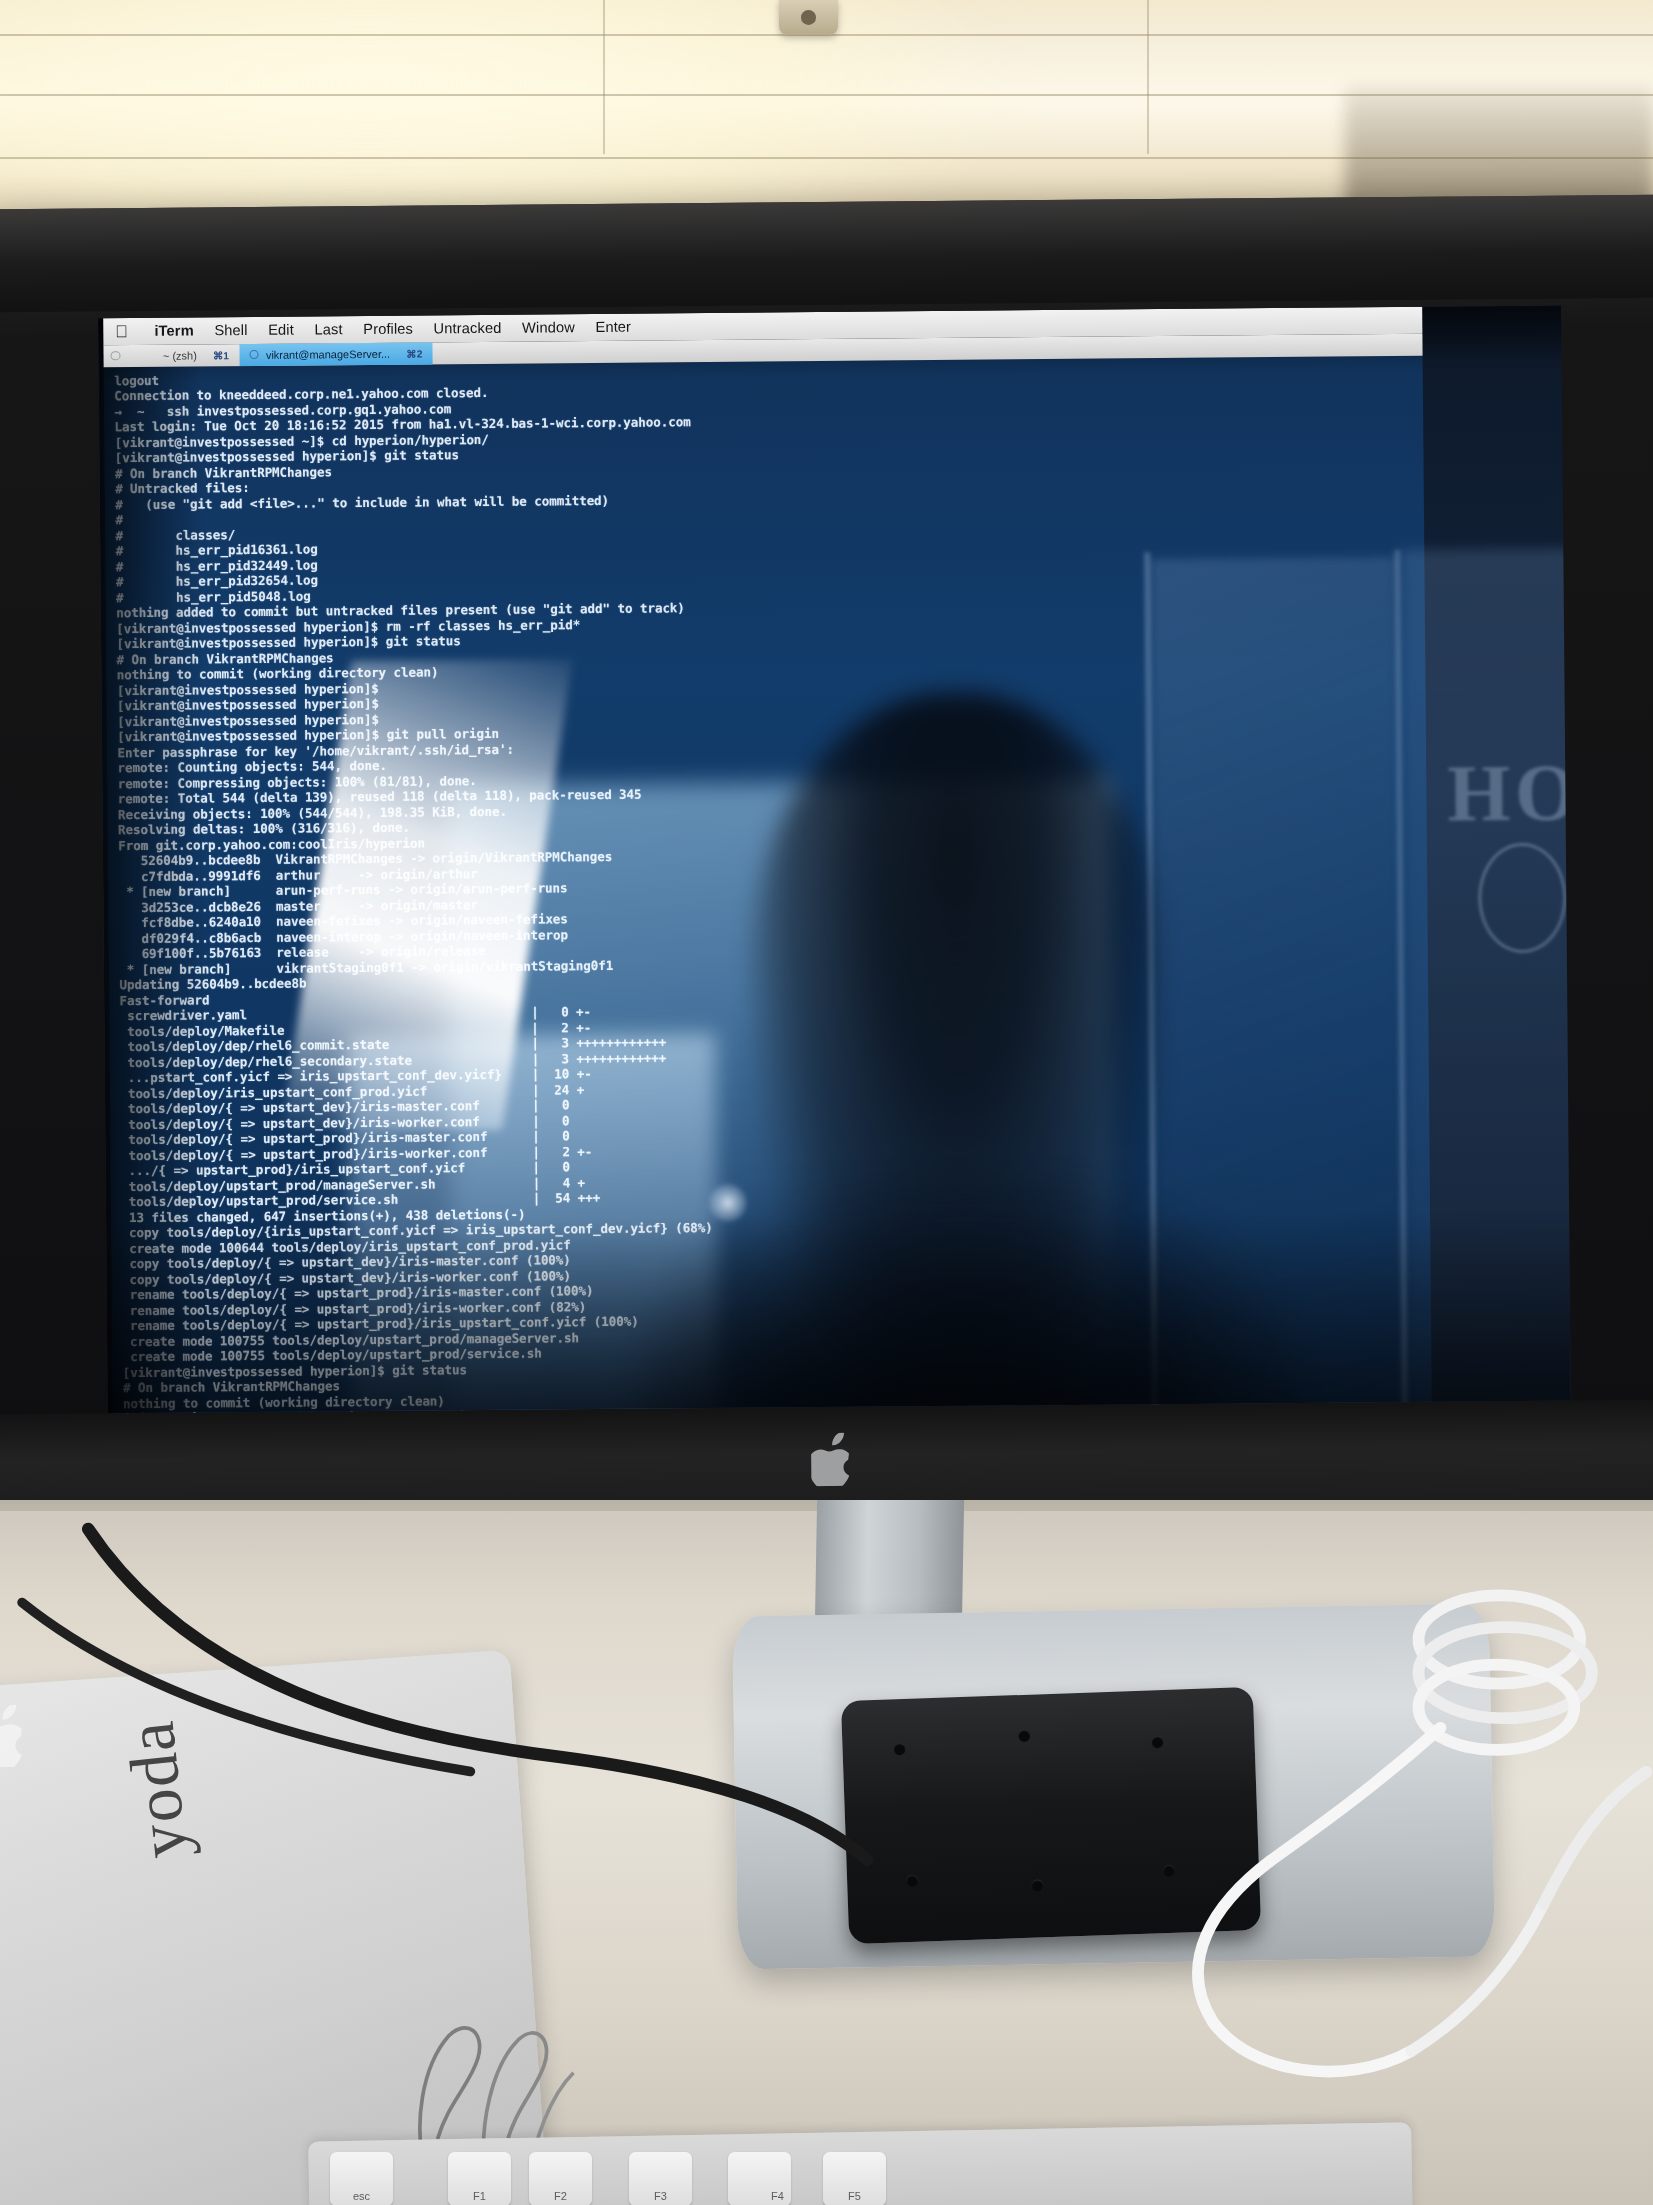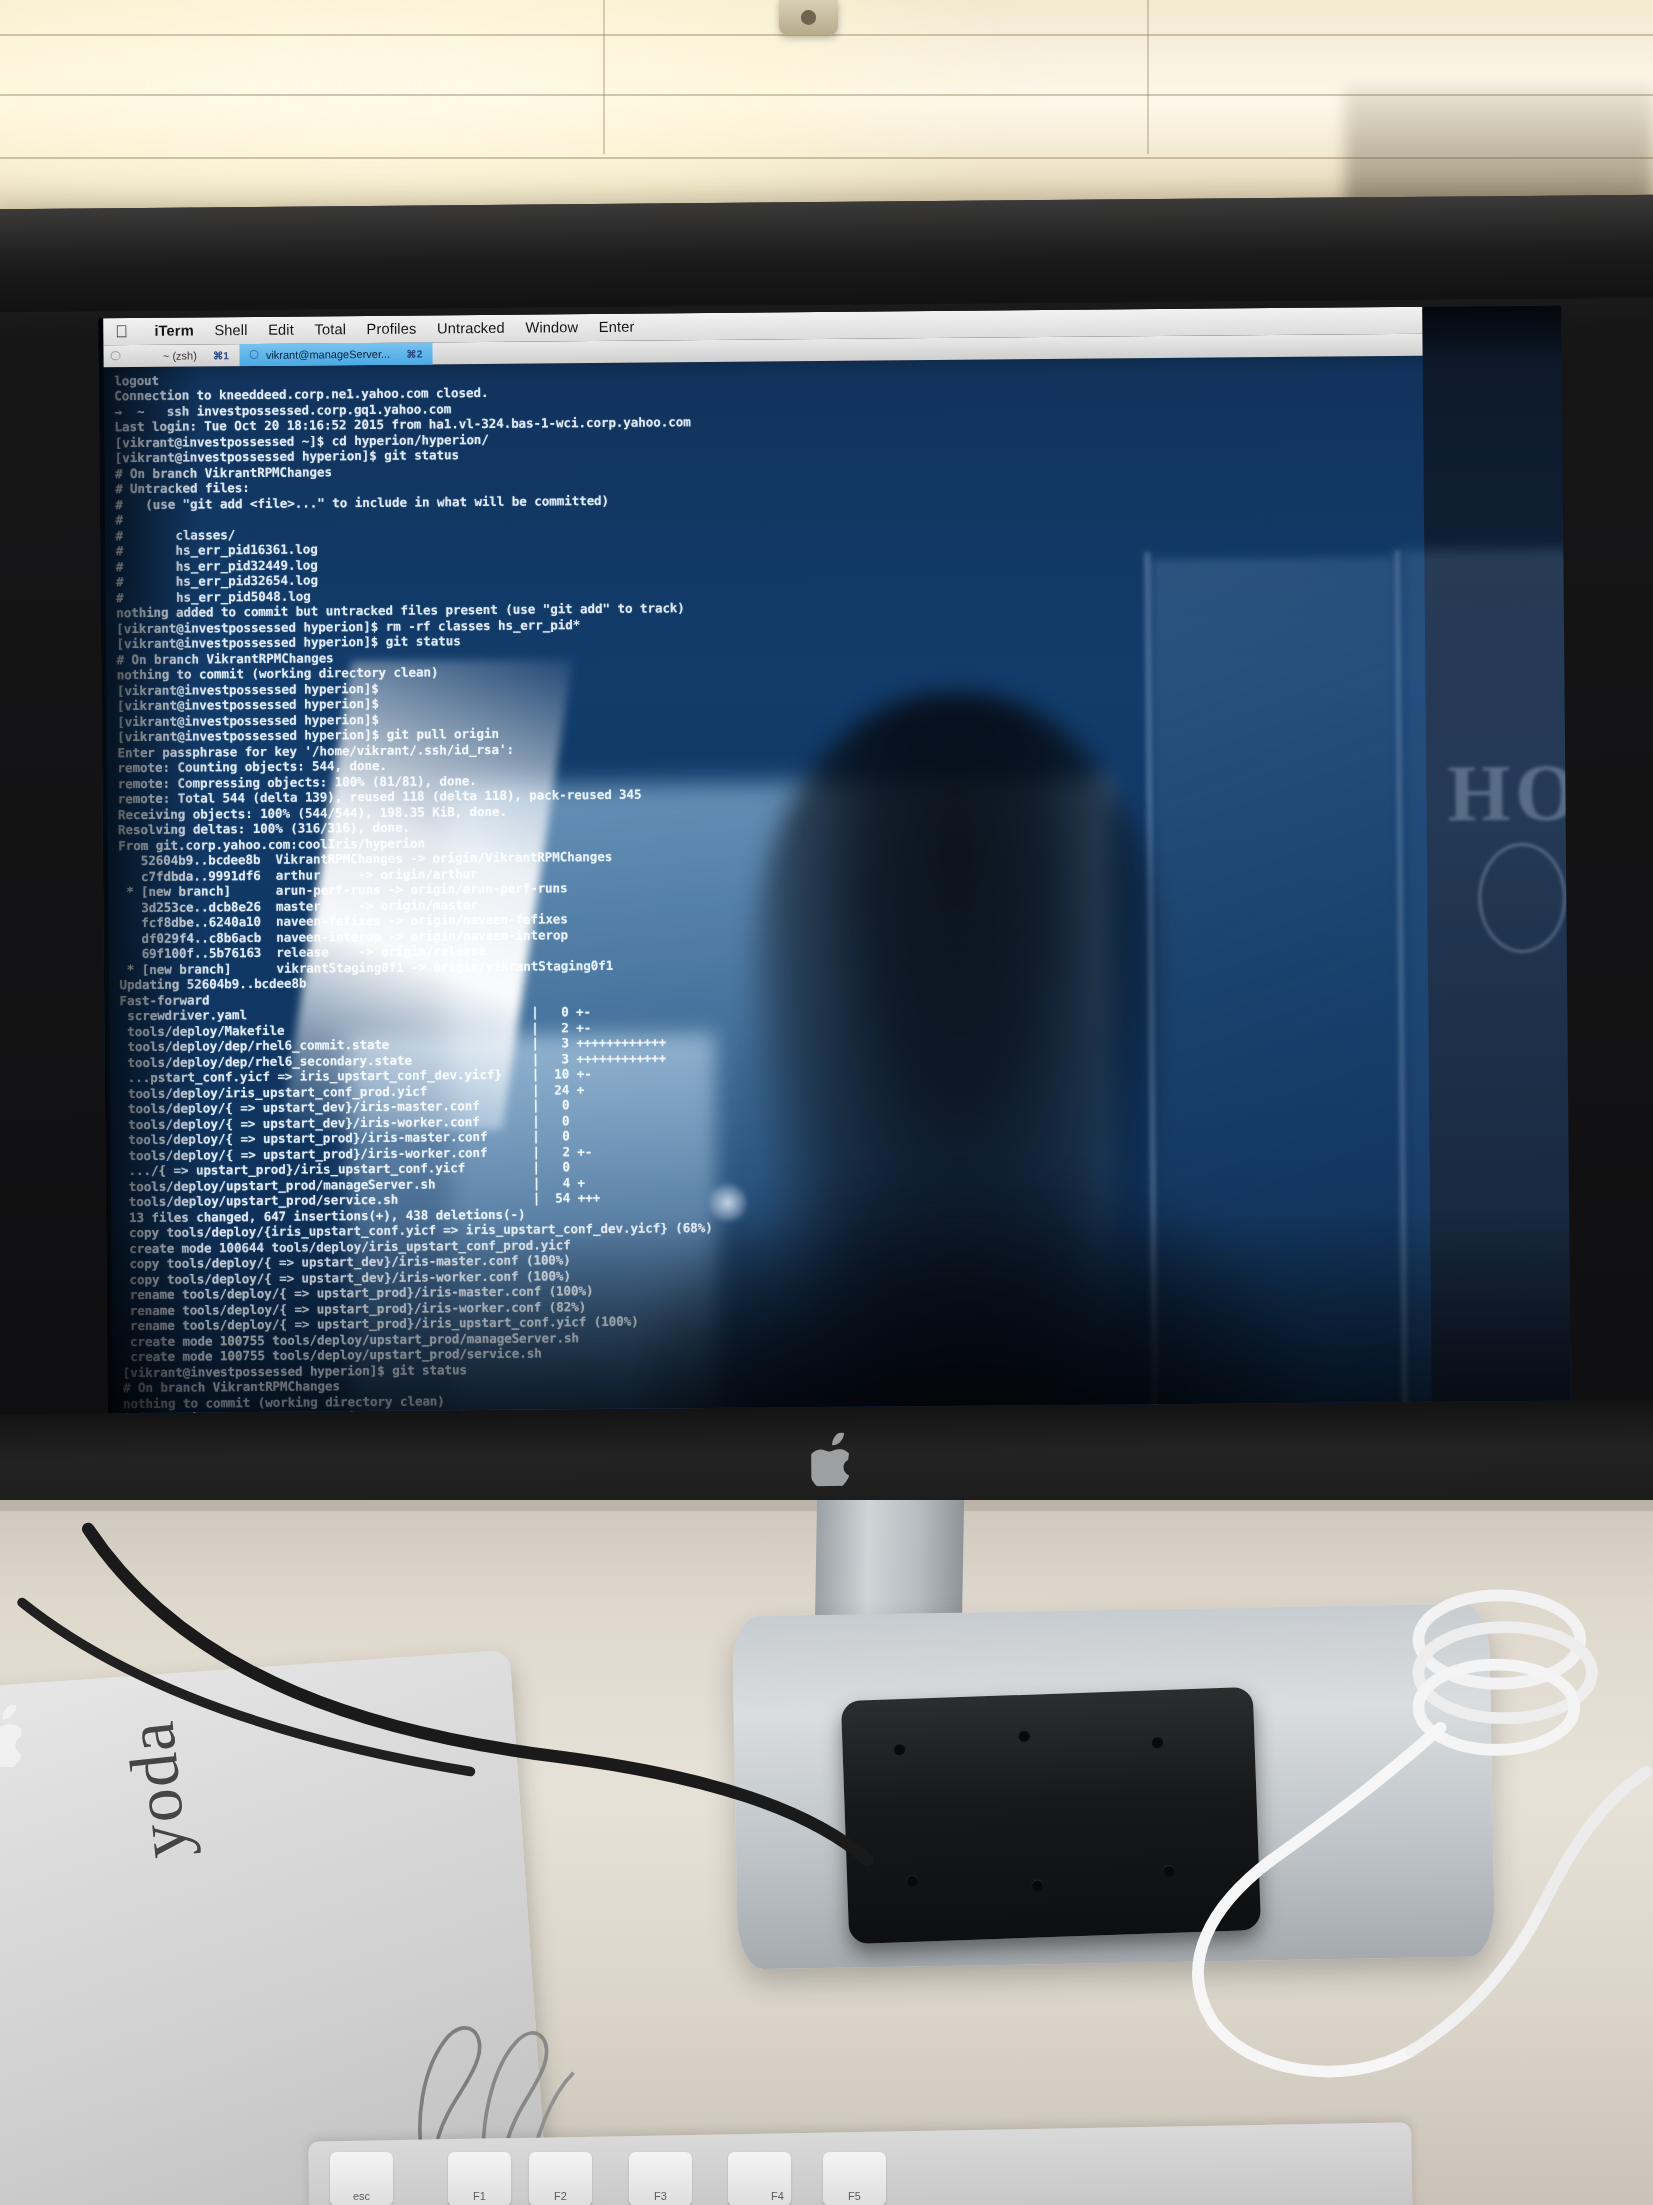--- a/index.html
+++ b/index.html
@@ -310,21 +310,21 @@
   <div class="monitor">
     <div class="bezel-top"></div>
 
     <div class="screen">
 
       <div class="menubar">
         <span class="apple-glyph"></span>
         <span class="mitem bold">iTerm</span>
         <span class="mitem">Shell</span>
         <span class="mitem">Edit</span>
-        <span class="mitem">Total</span>
+        <span class="mitem">Last</span>
         <span class="mitem">Profiles</span>
         <span class="mitem">Untracked</span>
         <span class="mitem">Window</span>
         <span class="mitem">Enter</span>
       </div>
 
       <div class="tabbar">
         <div class="tb-circle"></div>
         <div class="tab inactive">
           <span>~ (zsh)</span>

